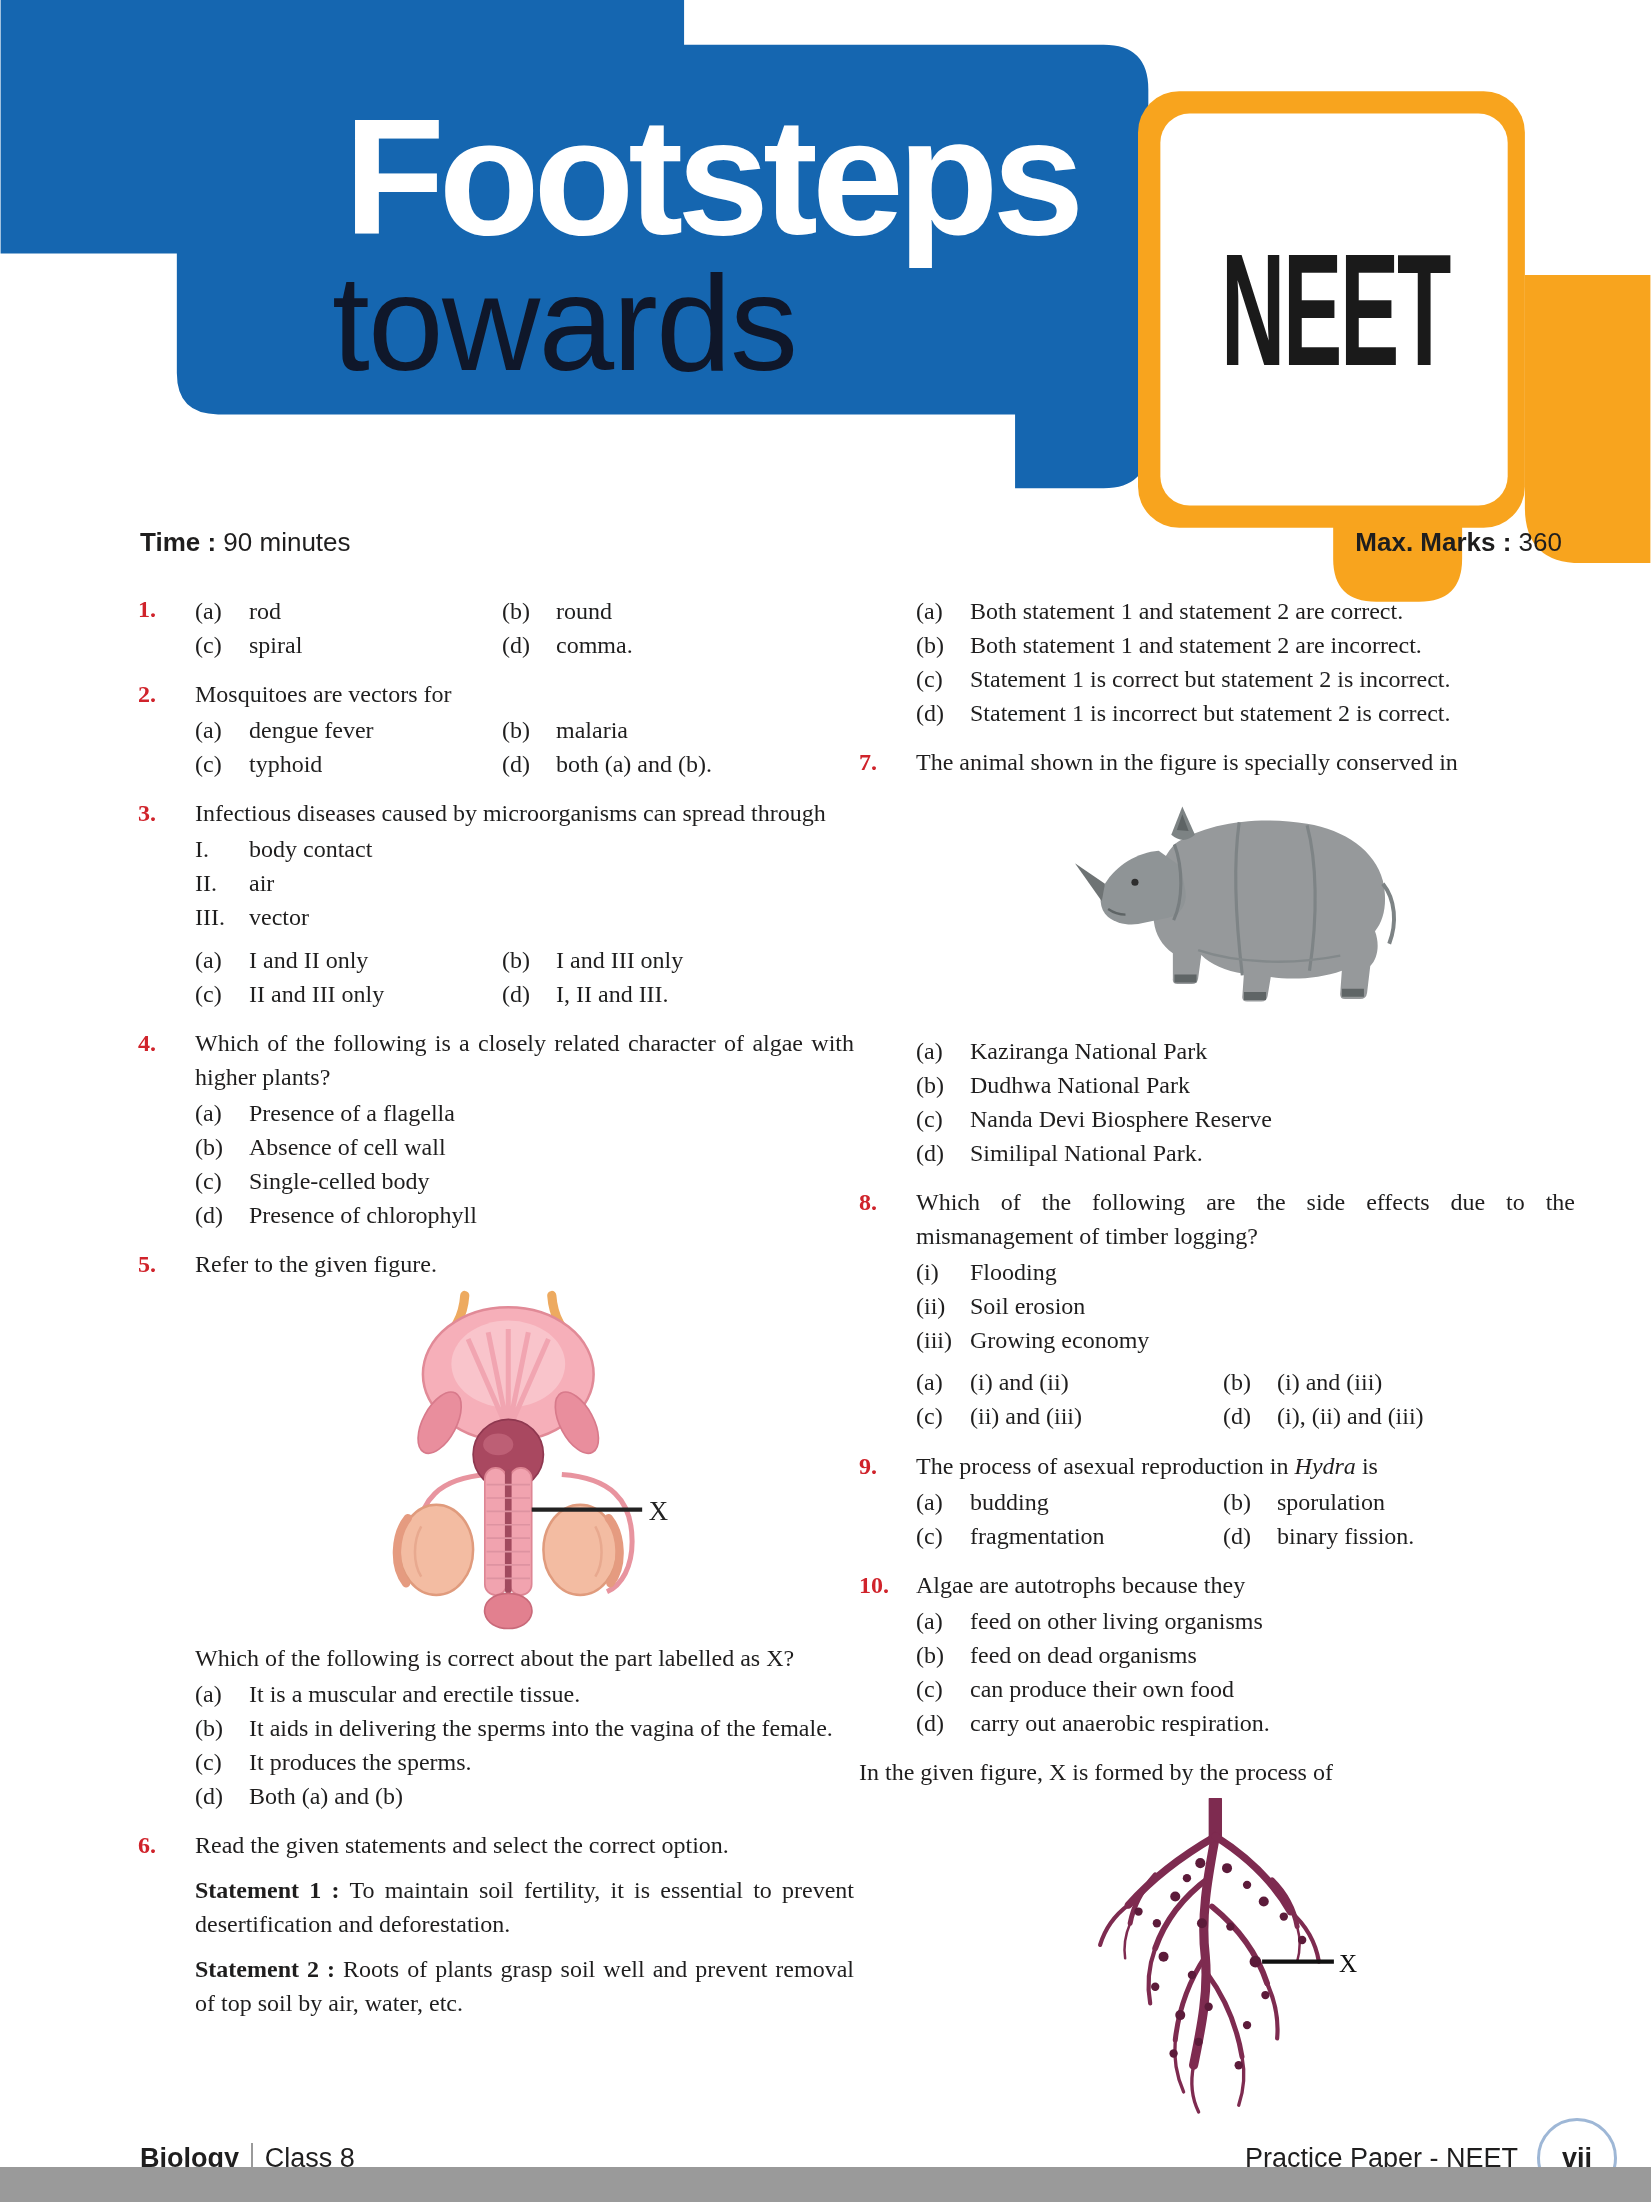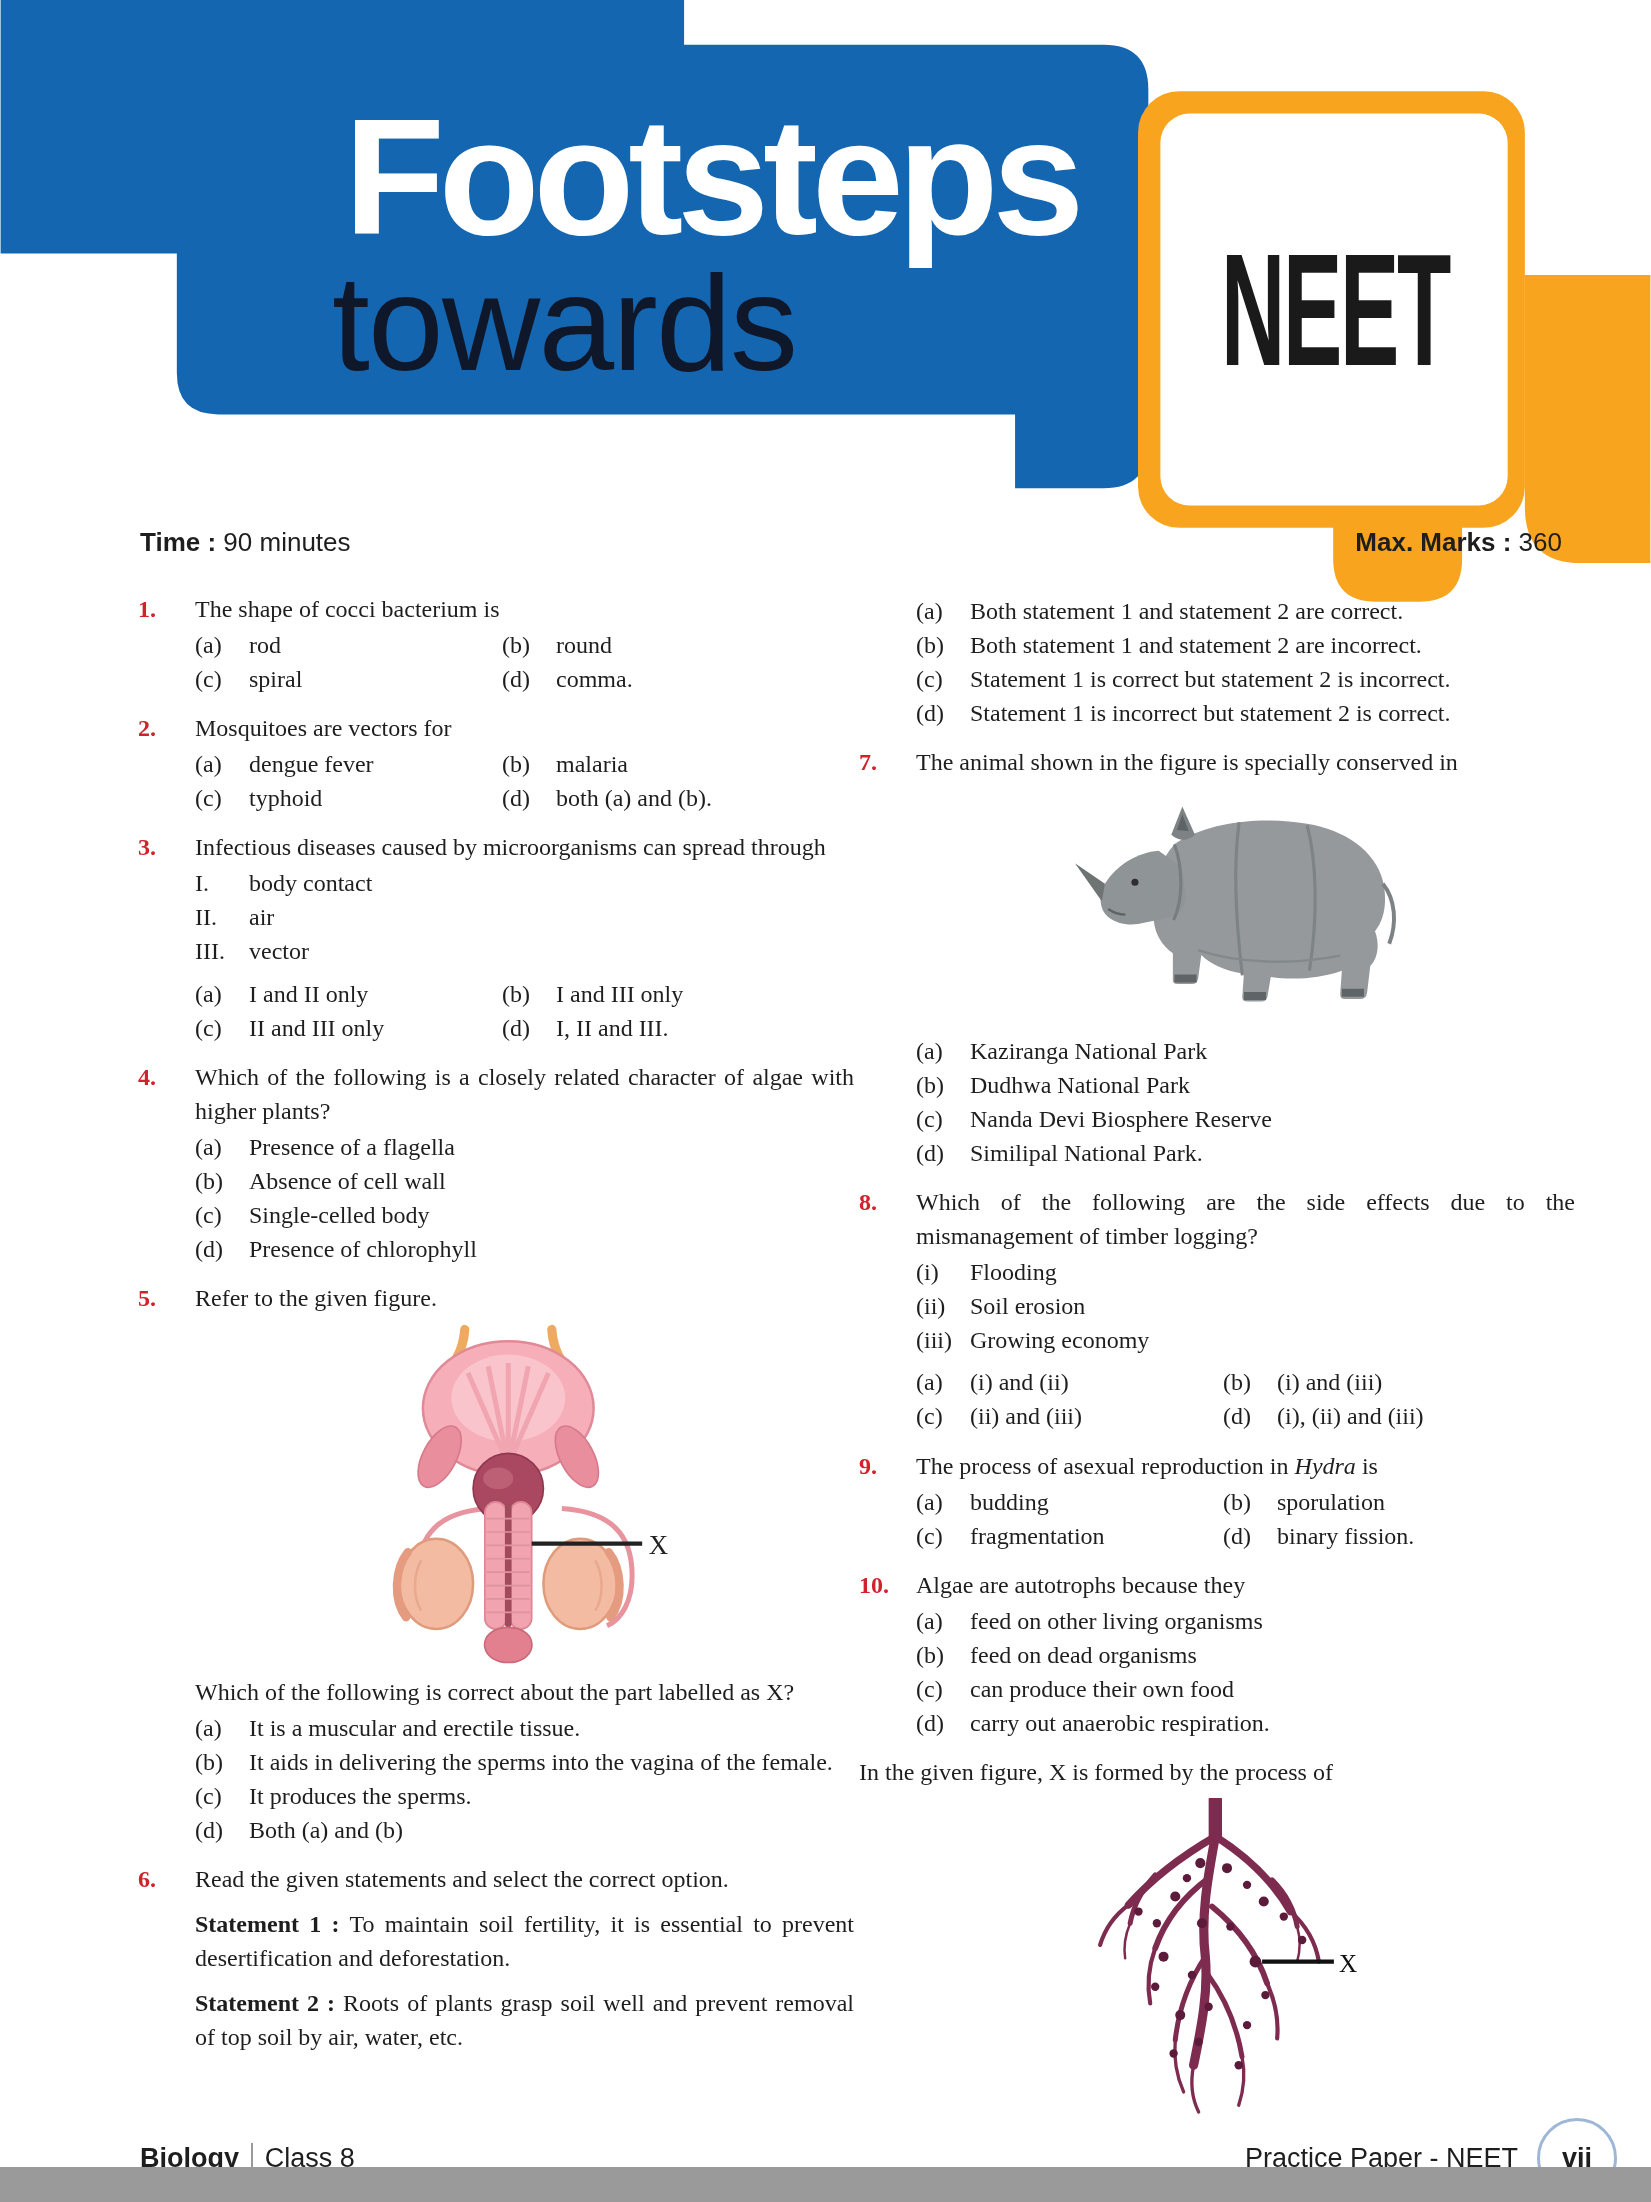--- a/index.html
+++ b/index.html
@@ -69,21 +69,20 @@
     <div>
       <span class="lbl">Max. Marks :</span>
       <span>360</span>
     </div>
   </div>
 
   <div class="col col-left">
       <div class="question">
         <div class="qnum">1.</div>
         <div class="qbody">
-          <div class="qtext"><span>The shape of cocci bacterium is</span></div>
           <div class="opts two">
             <div class="opt">
               <span class="olabel">(a)</span>
               <span class="otext">rod</span>
             </div>
             <div class="opt">
               <span class="olabel">(b)</span>
               <span class="otext">round</span>
             </div>
             <div class="opt">

